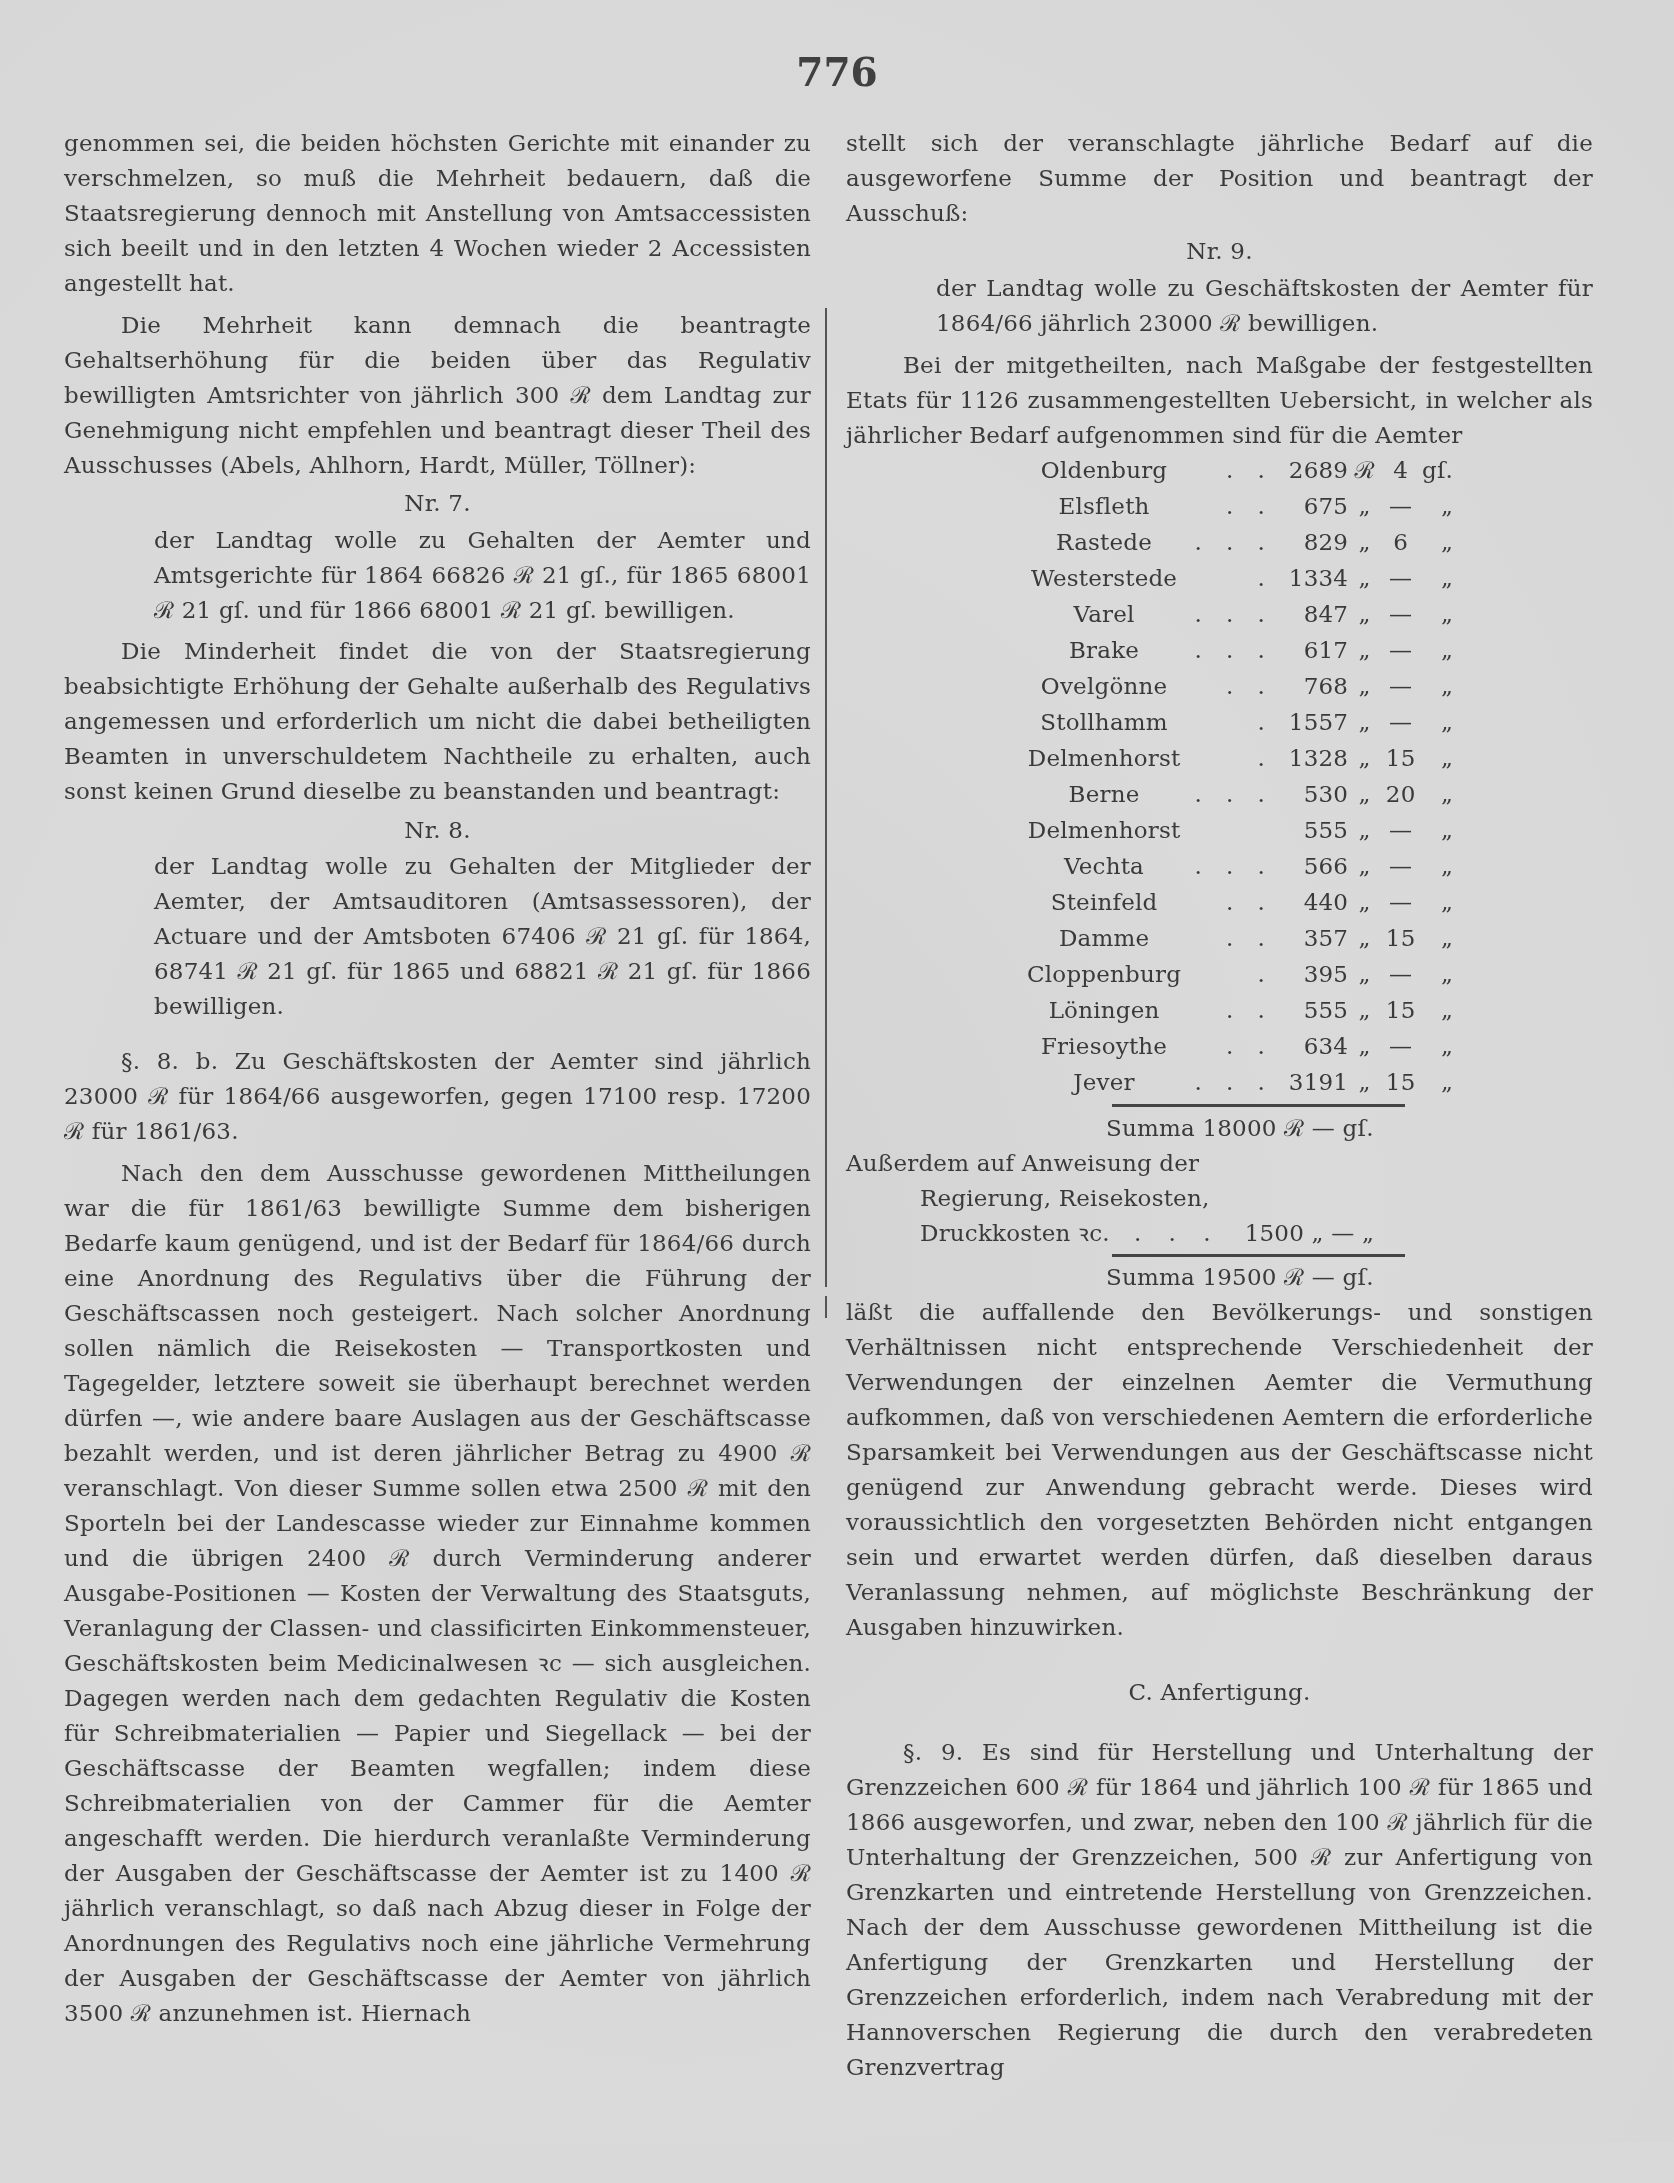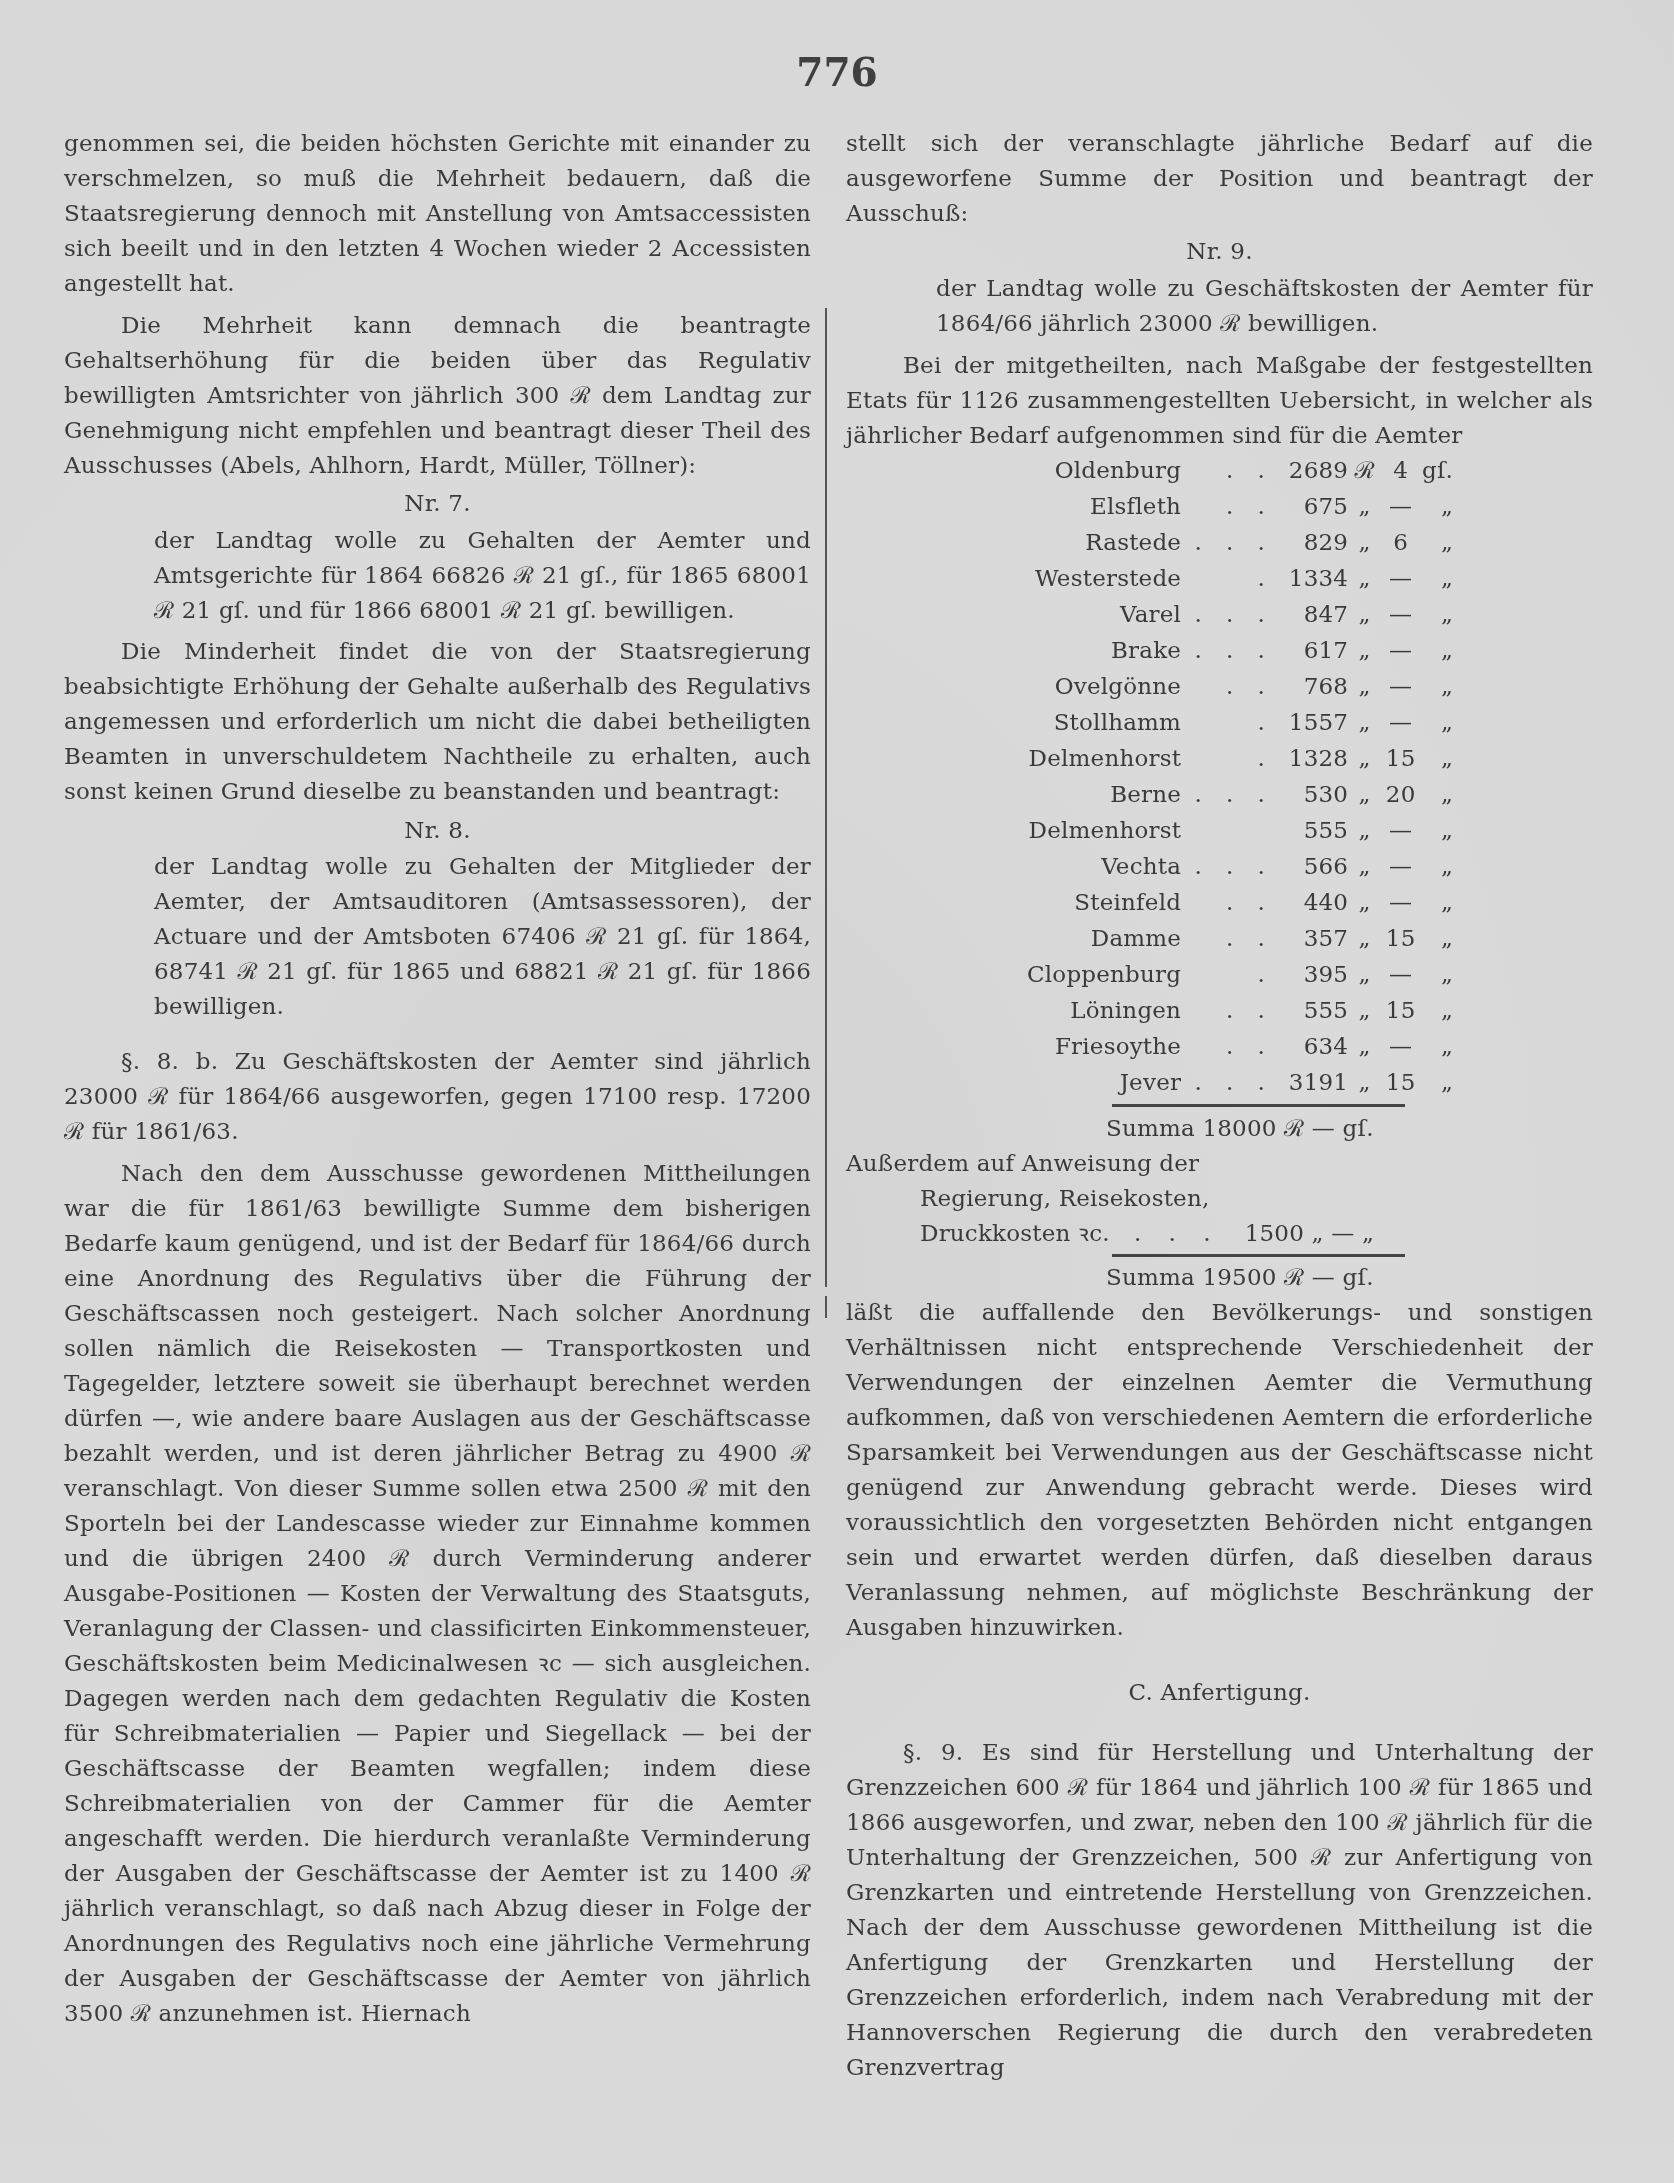--- a/index.html
+++ b/index.html
@@ -32,21 +32,21 @@
     p { margin: 0; }
     .indent { text-indent: 57px; }
     .motion { padding-left: 90px; }
     .motion-r { padding-left: 90px; }
     .gap { height: 6.7px; }
     .nr { text-align: center; margin-top: 3.3px; margin-bottom: 1.7px; }
     .heading-c { text-align: center; margin: 30px 0 25px 0; }
 
     table.amts { border-collapse: collapse; margin-left: 181px; font-size: 23px; }
     table.amts td { padding: 0; height: 36px; line-height: 35px; vertical-align: middle; }
-    td.name { width: 111px; white-space: nowrap; text-align: right; }
+    td.name { width: 111px; white-space: nowrap; text-align: center; }
     td.dots { width: 92px; text-align: right; padding-right: 6.7px; white-space: nowrap; letter-spacing: 8.4px; }
     td.thaler { width: 75px; text-align: right; }
     td.unit1 { width: 33px; text-align: center; }
     td.gr { width: 39px; text-align: center; }
     td.unit2 { width: 33px; text-align: right; }
     .sum-rule { margin-left: 266px; width: 293px; height: 3.3px; background: #444; margin-top: 3.3px; margin-bottom: 3.3px; }
     .sum-line { margin-left: 260px; white-space: nowrap; }
     .extra { white-space: nowrap; }
     .extra-indent { padding-left: 74px; white-space: nowrap; }
 

